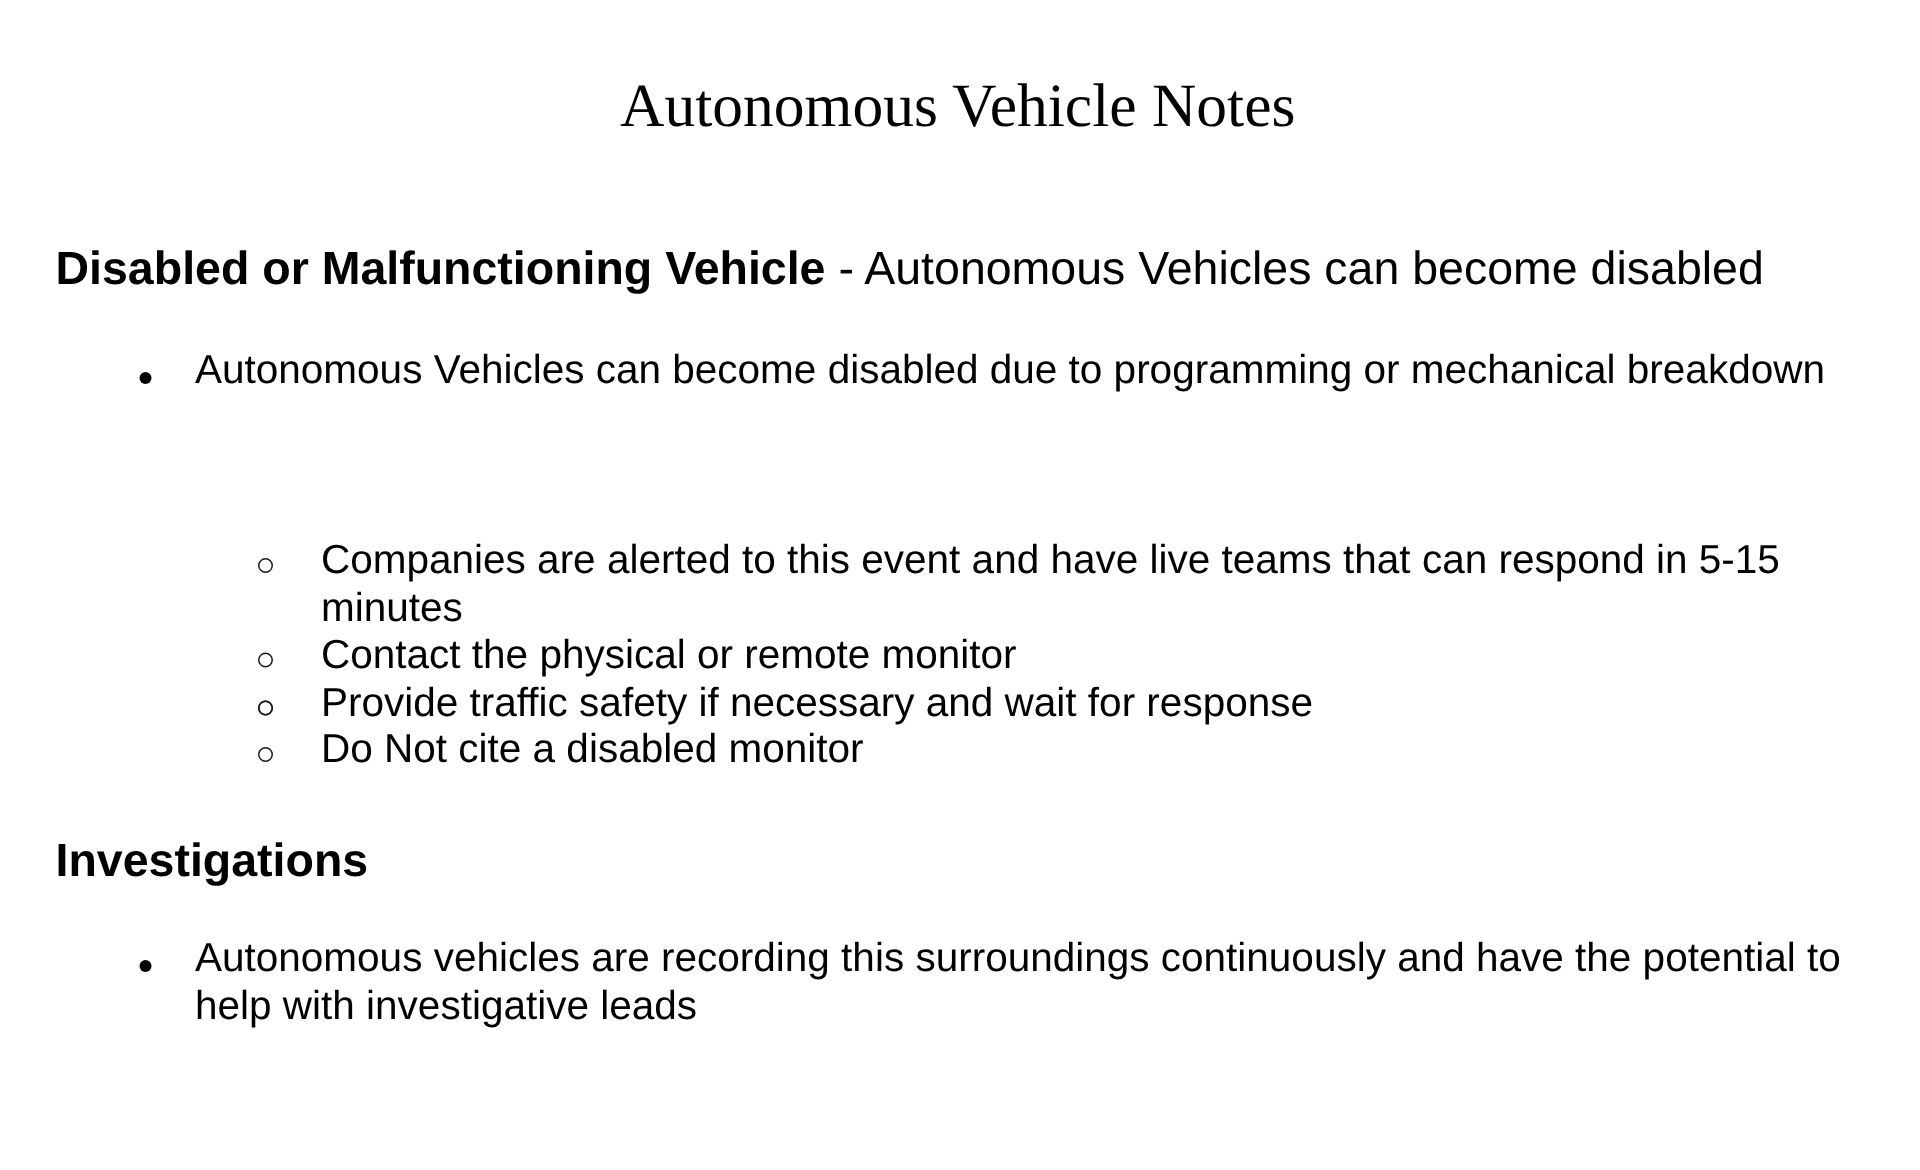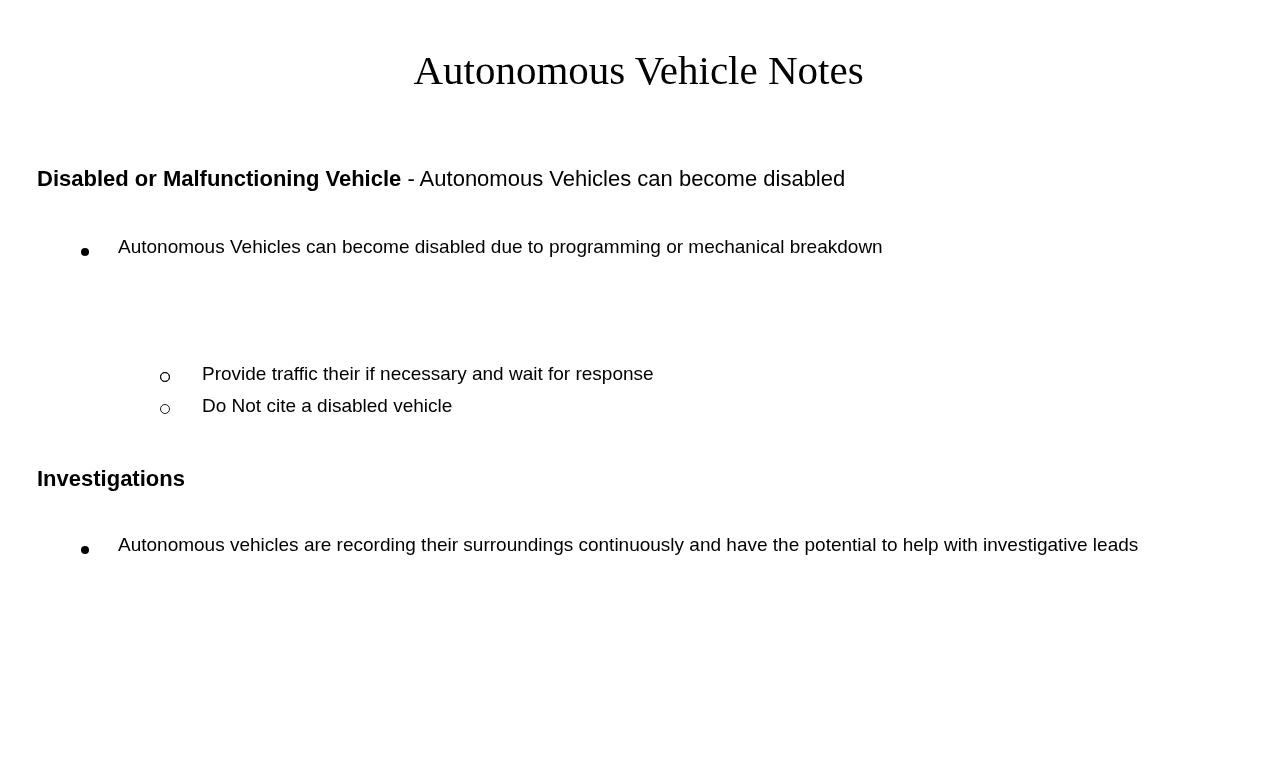--- a/index.html
+++ b/index.html
@@ -25,32 +25,32 @@
     margin: 0;
     font-family: "Liberation Serif", serif;
     font-weight: 400;
     font-size: 41px;
     line-height: 48px;
     text-align: center;
     color: #000000;
   }
   .heading {
     margin: 0;
-    font-size: 22px;
+    font-size: 31px;
     line-height: 31.5px;
     font-weight: 400;
   }
   .heading strong { font-weight: 700; }
   .heading-1 { margin-top: 69px; }
   .heading-2 { margin-top: 42px; font-weight: 700; }
   ul {
     list-style: none;
-    margin: 0;
+    margin: 12px;
     padding: 0;
-    font-size: 19px;
+    font-size: 27px;
     line-height: 31.5px;
   }
   ul.level-1 { padding-left: 81px; }
   ul.level-2 { padding-left: 165px; }
   .list-1a { margin-top: 36px; }
   .list-sub { margin-top: 96px; }
   .list-2a { margin-top: 34px; }
   li { position: relative; }
   .marker-disc {
     position: absolute;
@@ -87,38 +87,43 @@
   <ul class="level-1 list-1a">
     <li>
       <span class="marker-disc"></span>
       <span>Autonomous Vehicles can become disabled due to programming or mechanical breakdown</span>
     </li>
   </ul>
 
   <ul class="level-2 list-sub">
     <li>
       <span class="marker-circle"></span>
+      <span>Companies are alerted to this event and have live teams that can respond in 5-15 minutes</span>
+    </li>
+    <li>
+      <span class="marker-circle"></span>
+      <span>Contact the physical or remote monitor</span>
     </li>
     <li>
       <span class="marker-circle"></span>
     </li>
     <li>
       <span class="marker-circle"></span>
-      <span>Provide traffic their if necessary and wait for response</span>
+      <span>Provide traffic safety if necessary and wait for response</span>
     </li>
     <li>
       <span class="marker-circle"></span>
-      <span>Do Not cite a disabled vehicle</span>
+      <span>Do Not cite a disabled monitor</span>
     </li>
   </ul>
 
   <p class="heading heading-2">
     <strong>Investigations</strong>
   </p>
 
   <ul class="level-1 list-2a">
     <li>
       <span class="marker-disc"></span>
-      <span>Autonomous vehicles are recording their surroundings continuously and have the potential to help with investigative leads</span>
+      <span>Autonomous vehicles are recording this surroundings continuously and have the potential to help with investigative leads</span>
     </li>
   </ul>
 
 </div>
 
 </body></html>

